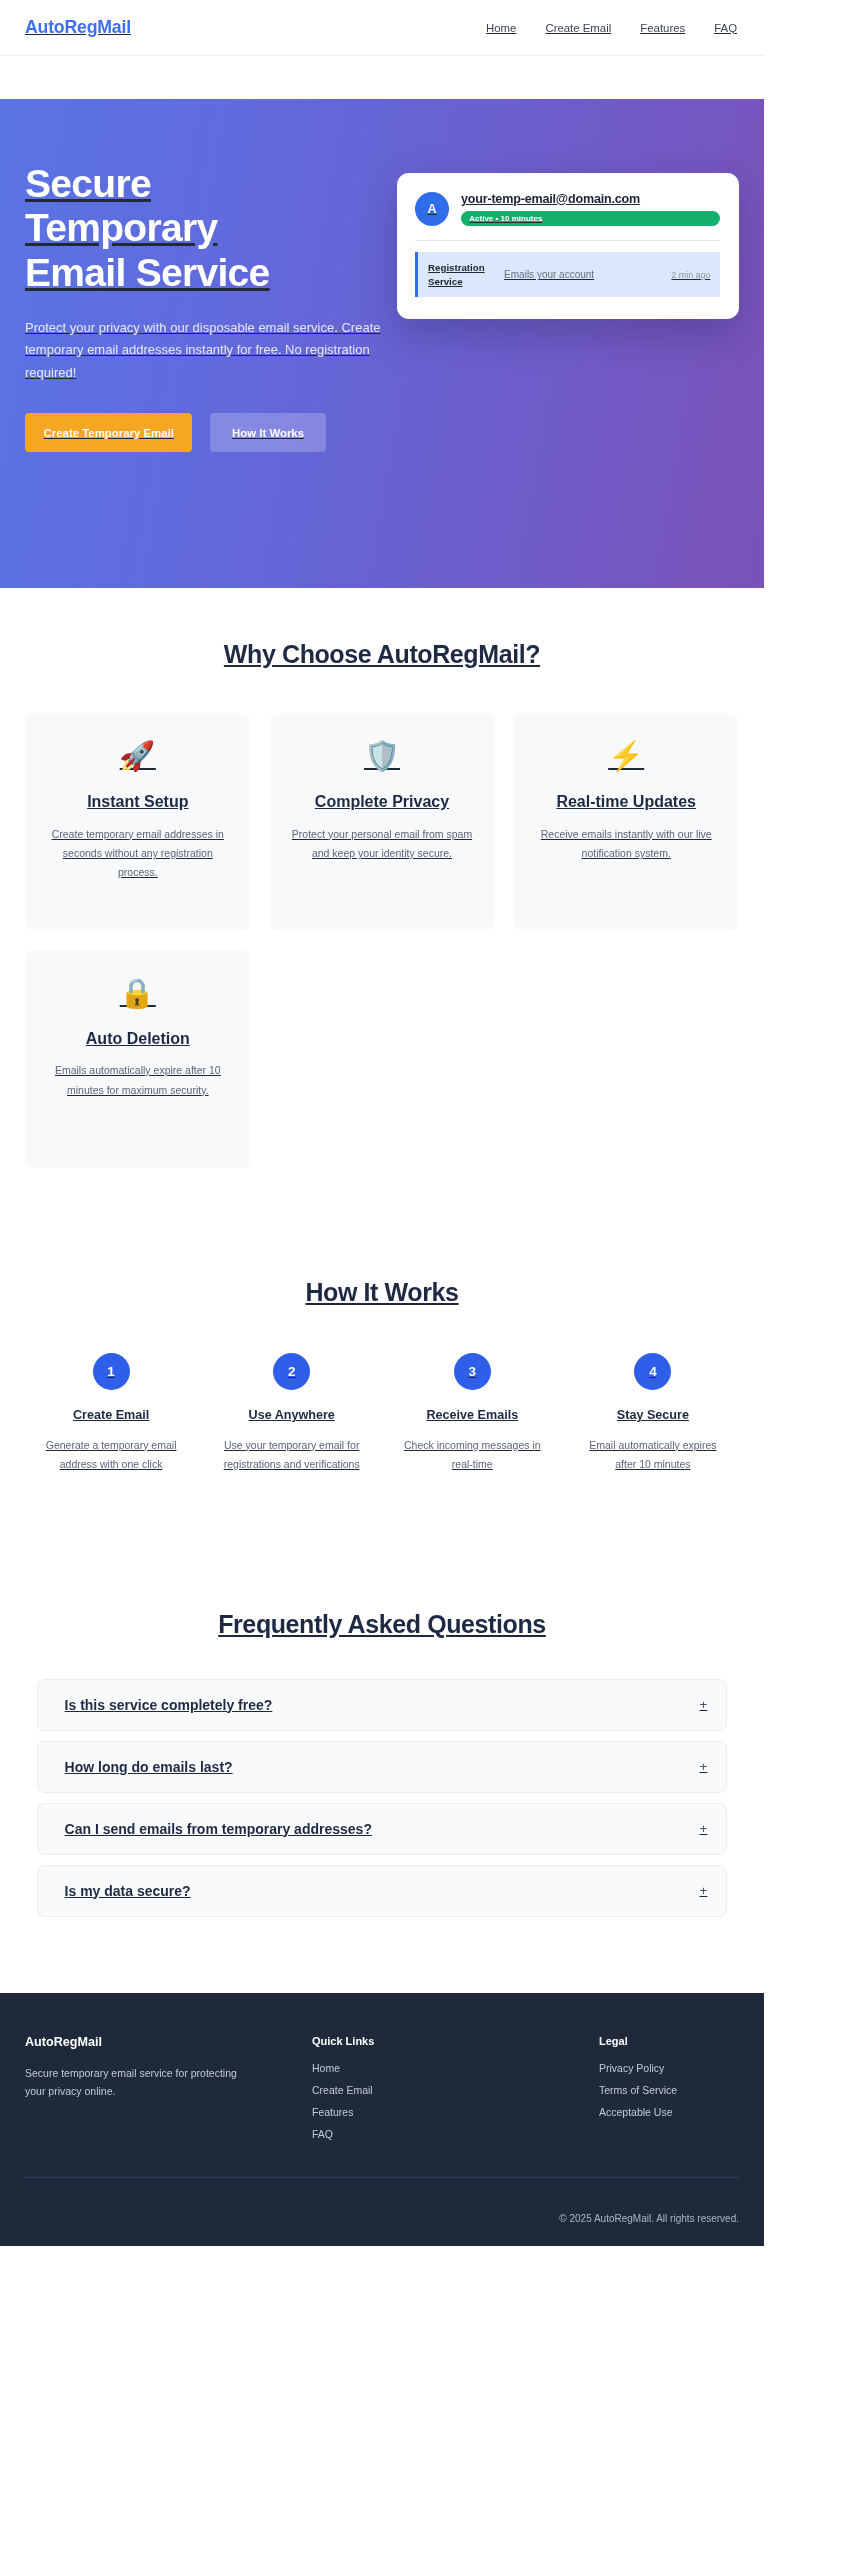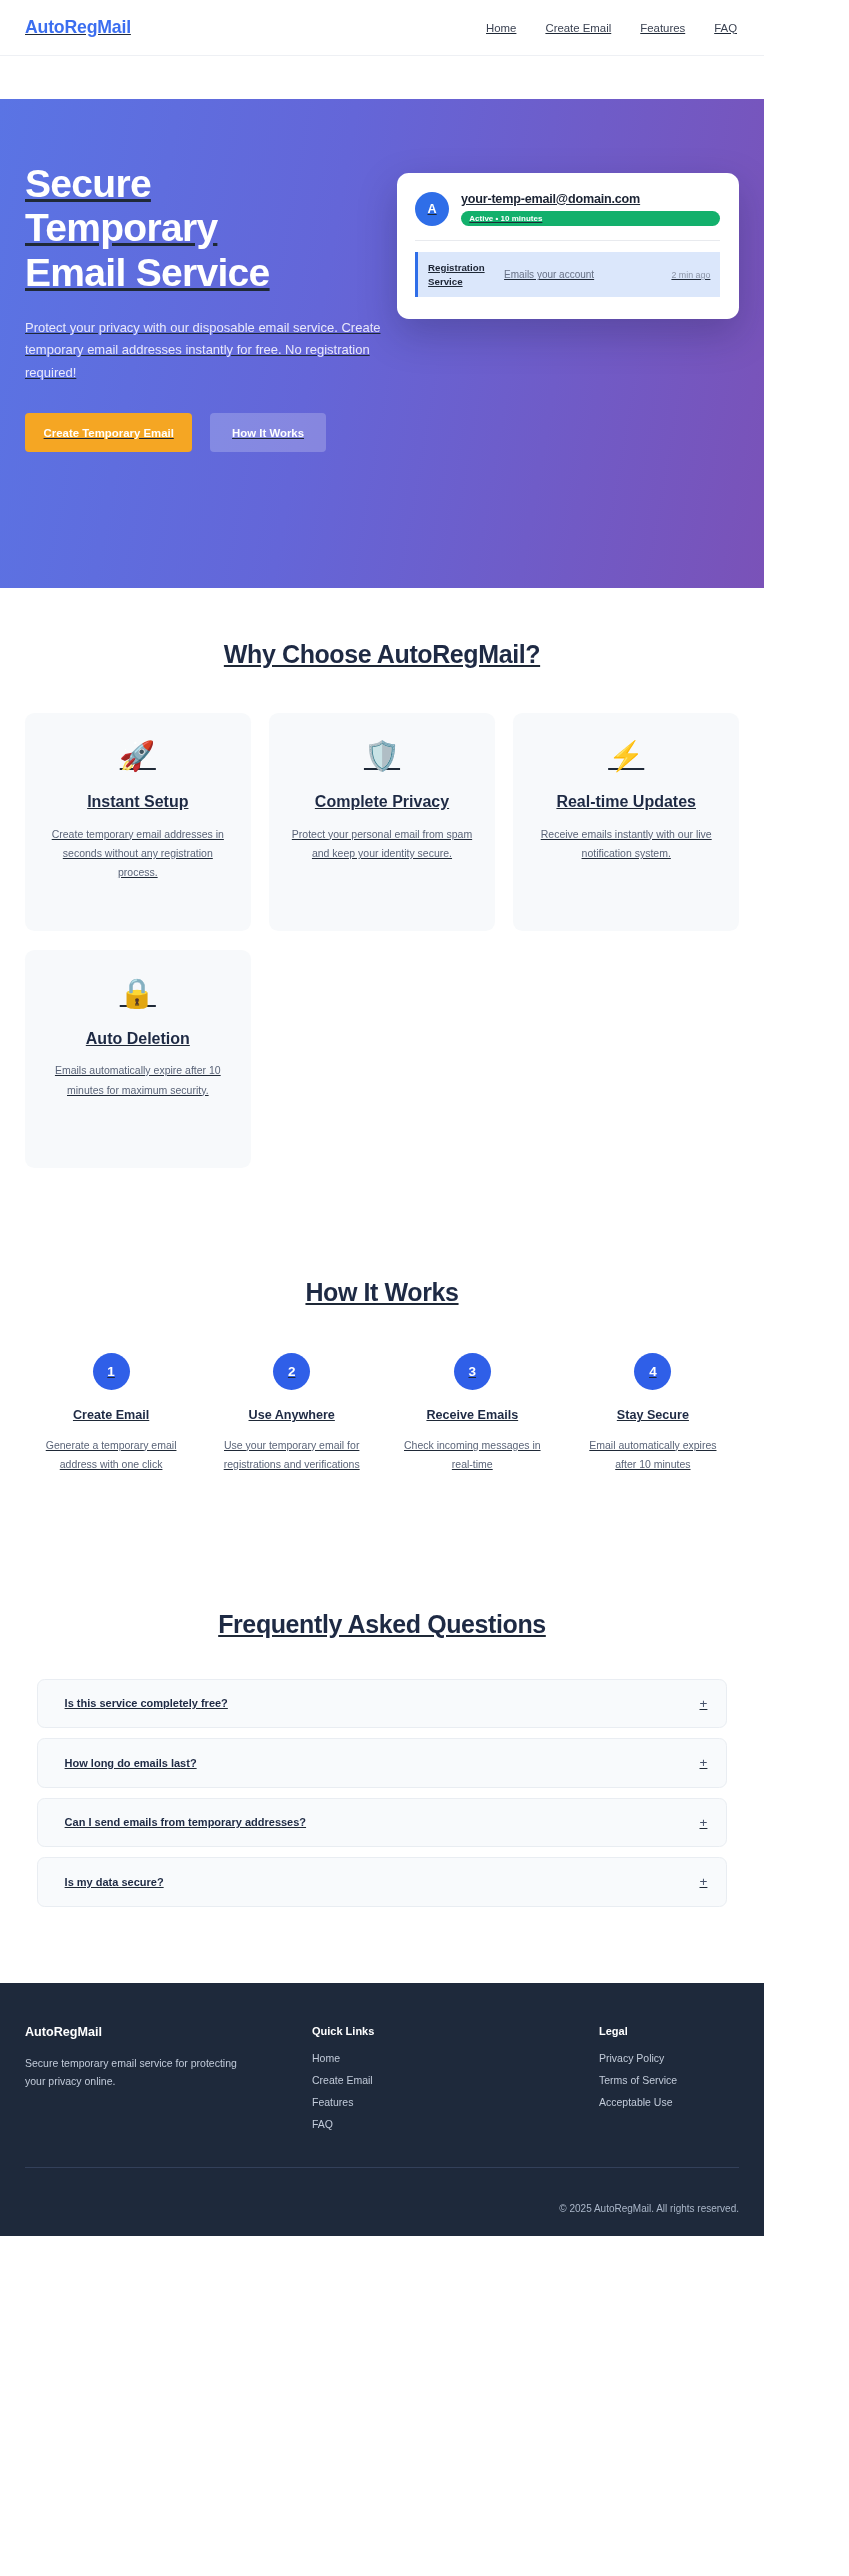--- a/index.html
+++ b/index.html
@@ -246,21 +246,21 @@
     border: 0.8px solid #e9edf2;
     border-radius: 7.6px;
     padding: 17px 18.6px;
     display: flex;
     align-items: center;
     justify-content: space-between;
     min-height: 46px;
     cursor: pointer;
   }
   .faq-q {
-    font-size: 11px;
+    font-size: 14px;
     font-weight: 700;
     color: #1e2a44;
     padding-left: 8px;
   }
   .faq-toggle {
     font-size: 13.5px;
     color: #46526b;
     line-height: 1;
     font-weight: 400;
   }

